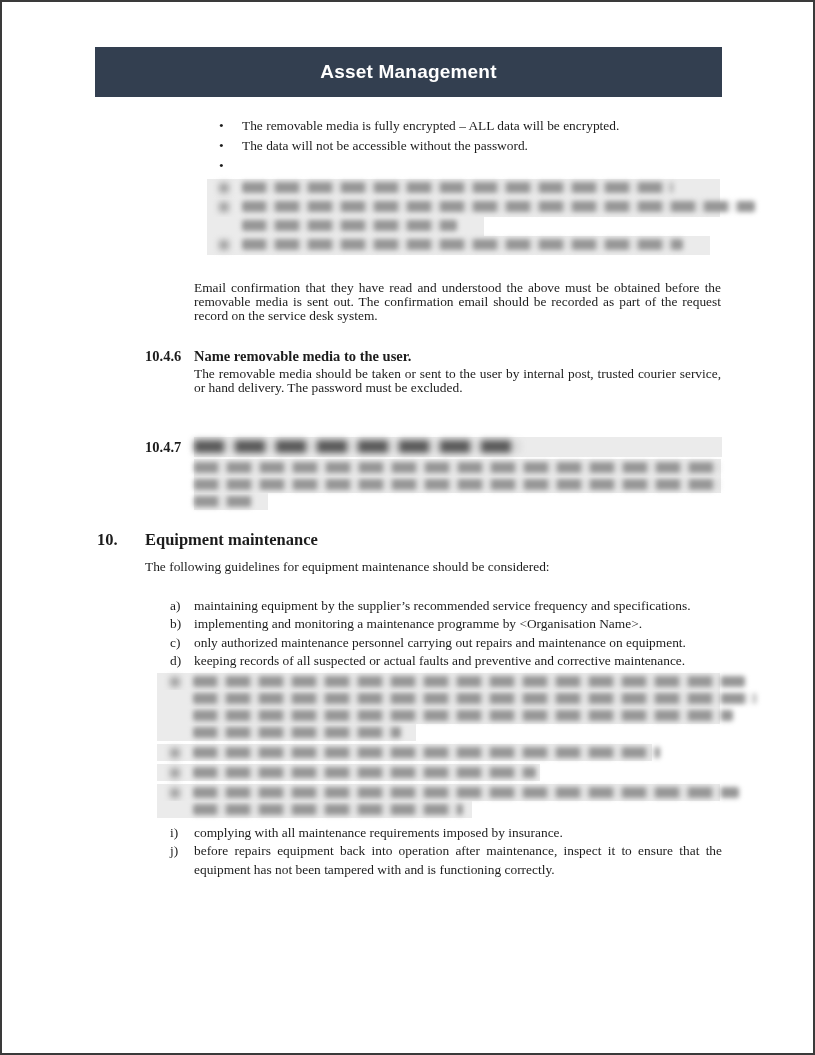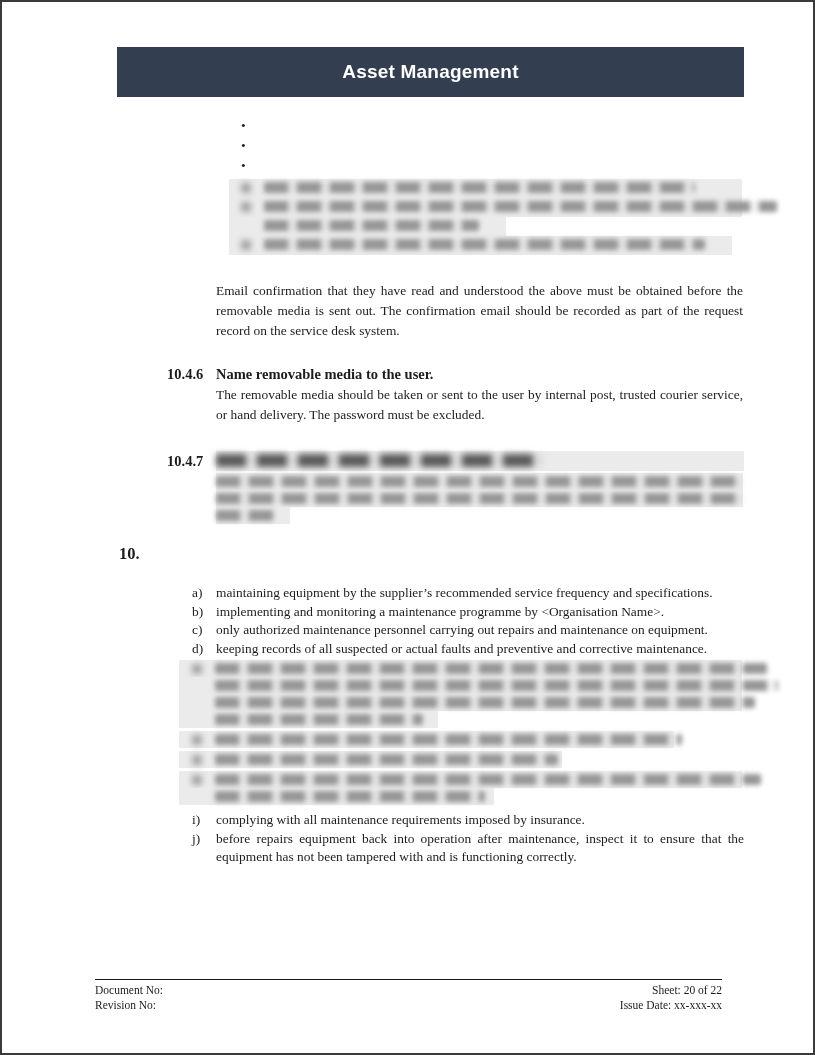--- a/index.html
+++ b/index.html
@@ -27,31 +27,31 @@
   }
 
   
   .bullets { margin-top:19px; margin-left:124px; list-style:none; }
   .bullets li { display:flex; line-height:20px; font-size:13.4px; }
   .bullets .b-marker { width:23px; flex:0 0 23px; }
 
   
   .para {
     margin-left:99px; width:527px;
-    font-size:13.4px; line-height:20px;
+    font-size:13.4px; line-height:14px;
     text-align:justify;
   }
   .para-email { margin-top:26px; }
 
   
   .h3row { display:flex; margin-left:50px; width:577px;font-family:Liberation Serif, serif; }
   .h3row .h3num { flex:0 0 49px; font-weight:bold; font-size:14.5px; line-height:20px; }
   .h3row .h3title { font-weight:bold; font-size:14.5px; line-height:20px; }
   .h3-1046 { margin-top:23px; }
-  .h3-1047 { margin-top:26px; }
+  .h3-1047 { margin-top:42px; }
   .h3body { margin-top:1px; }
 
   
   .h2row { display:flex; margin-left:2px; margin-top:20px; }
   .h2row .h2num { flex:0 0 48px; font-weight:bold; font-size:16.5px; }
   .h2row .h2title { font-weight:bold; font-size:16.5px; }
   .intro { margin-top:8px; margin-left:50px; font-size:13.4px; line-height:18.5px; }
 
   
   .letter-list { margin-top:20px; margin-left:75px; width:552px; }
@@ -102,33 +102,35 @@
     position:absolute; left:93px; top:977px; width:627px;
     border-top:1px solid #1a1a1a; padding-top:3px;
     display:flex; justify-content:space-between;
     font-size:11.5px; line-height:14.5px;
   }
   .footer .f-right { text-align:right; }
 </style>
 </head>
 <body>
 
-<div class="page" style="border-color: rgb(58, 58, 58); padding-left: 22px;">
+<div class="page" style="border-color: rgb(58, 58, 58);">
   <div class="content">
 
     <div class="title-bar" style="background: rgb(51, 63, 80);">
       <h1>Asset Management</h1>
     </div>
 
     <ul class="bullets">
       <li>
         <span class="b-marker">•</span>
+        <span>The removable media is fully encrypted – ALL data will be encrypted.</span>
       </li>
       <li>
         <span class="b-marker">•</span>
+        <span>The data will not be accessible without the password.</span>
       </li>
       <li>
         <span class="b-marker">•</span>
       </li>
     </ul>
 
     <div class="redact-block rblock-media">
         <div class="redact-line">
           <span class="redact-bg" style="width: 100%; background: rgb(235, 235, 235);"></span>
           <span class="redact-marker"></span>
@@ -177,21 +179,23 @@
           <span class="redact-bar" style="width: 100%;"></span>
         </div>
         <div class="redact-line">
           <span class="redact-bg" style="width: 14%; background: rgb(235, 235, 235);"></span>
           <span class="redact-bar" style="width: 11%;"></span>
         </div>
       </div>
 
     <div class="h2row">
       <span class="h2num">10.</span>
-    </div>
+      <span class="h2title">Equipment maintenance</span>
+    </div>
+    <p class="intro">The following guidelines for equipment maintenance should be considered:</p>
 
     <div class="letter-list">
       <div class="letter-item">
         <span class="l-marker">a)</span>
         <span class="l-text">maintaining equipment by the supplier’s recommended service frequency and specifications.</span>
       </div>
       <div class="letter-item">
         <span class="l-marker">b)</span>
         <span class="l-text">implementing and monitoring a maintenance programme by &lt;Organisation Name&gt;.</span>
       </div>
@@ -250,23 +254,13 @@
         <span class="l-text">complying with all maintenance requirements imposed by insurance.</span>
       </div>
       <div class="letter-item">
         <span class="l-marker">j)</span>
         <span class="l-text">before repairs equipment back into operation after maintenance, inspect it to ensure that the equipment has not been tampered with and is functioning correctly.</span>
       </div>
     </div>
 
   </div>
 
-  <div class="footer">
-    <div class="f-left">
-      <div>Document No:</div>
-      <div>Revision No:</div>
-    </div>
-    <div class="f-right">
-      <div>Sheet: 20 of 22</div>
-      <div>Issue Date: xx-xxx-xx</div>
-    </div>
-  </div>
 </div>
 
 </body></html>

